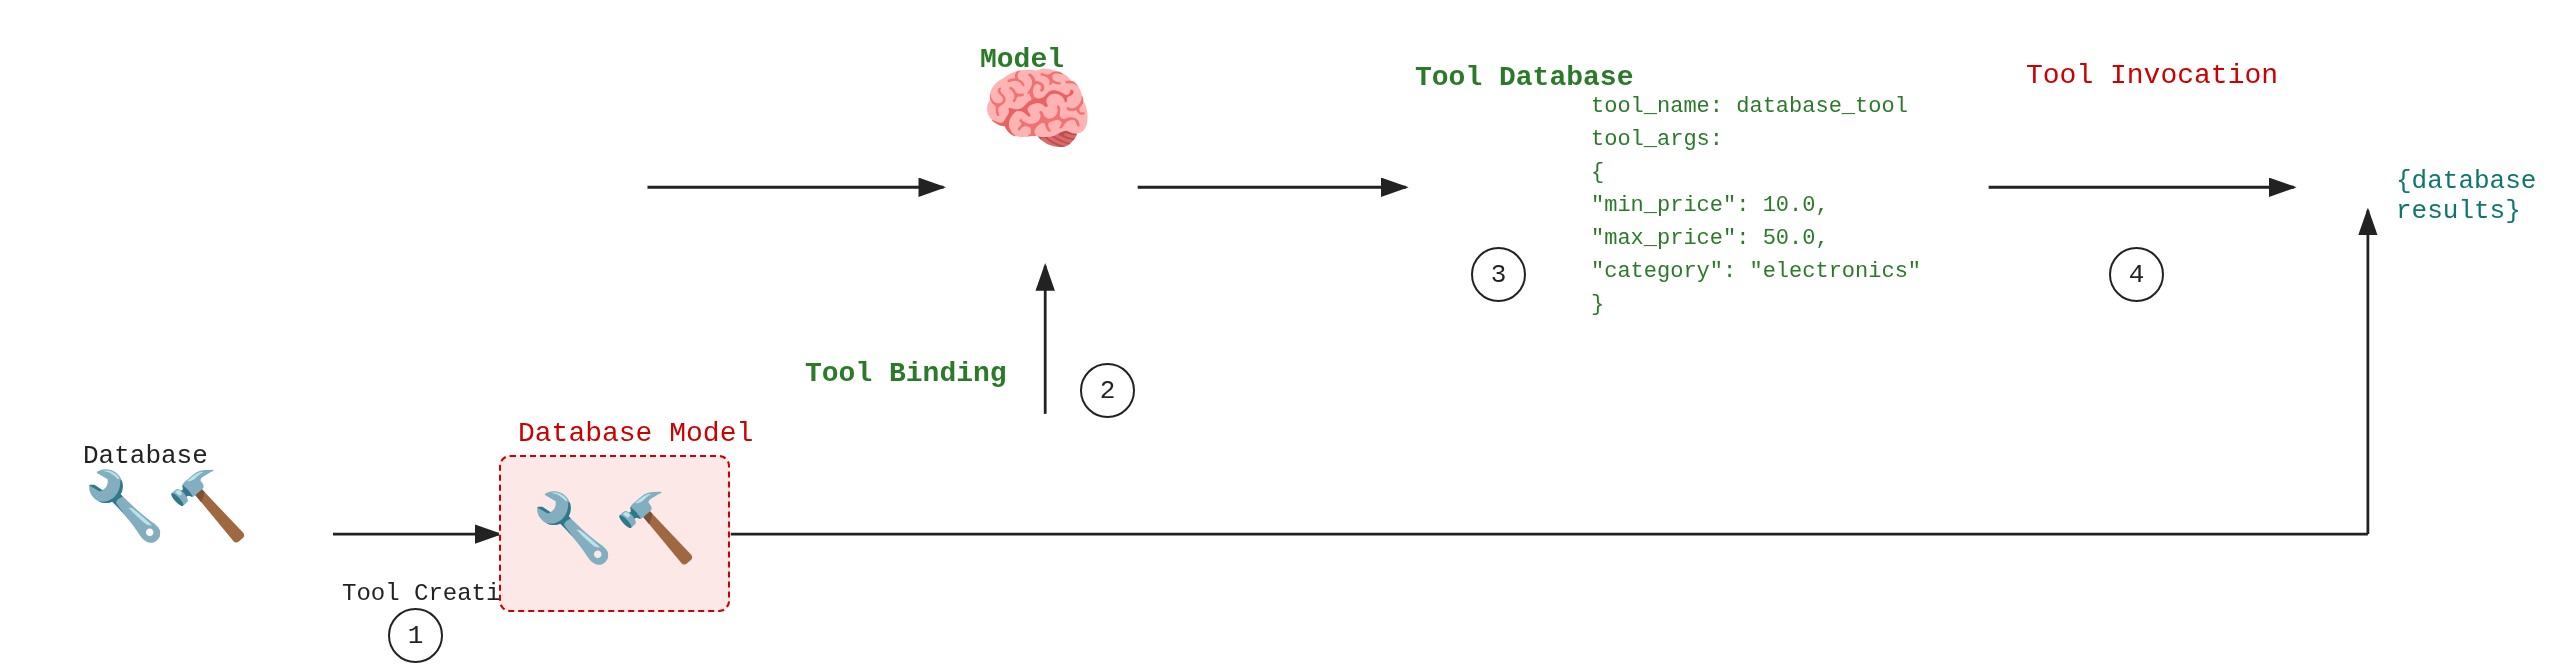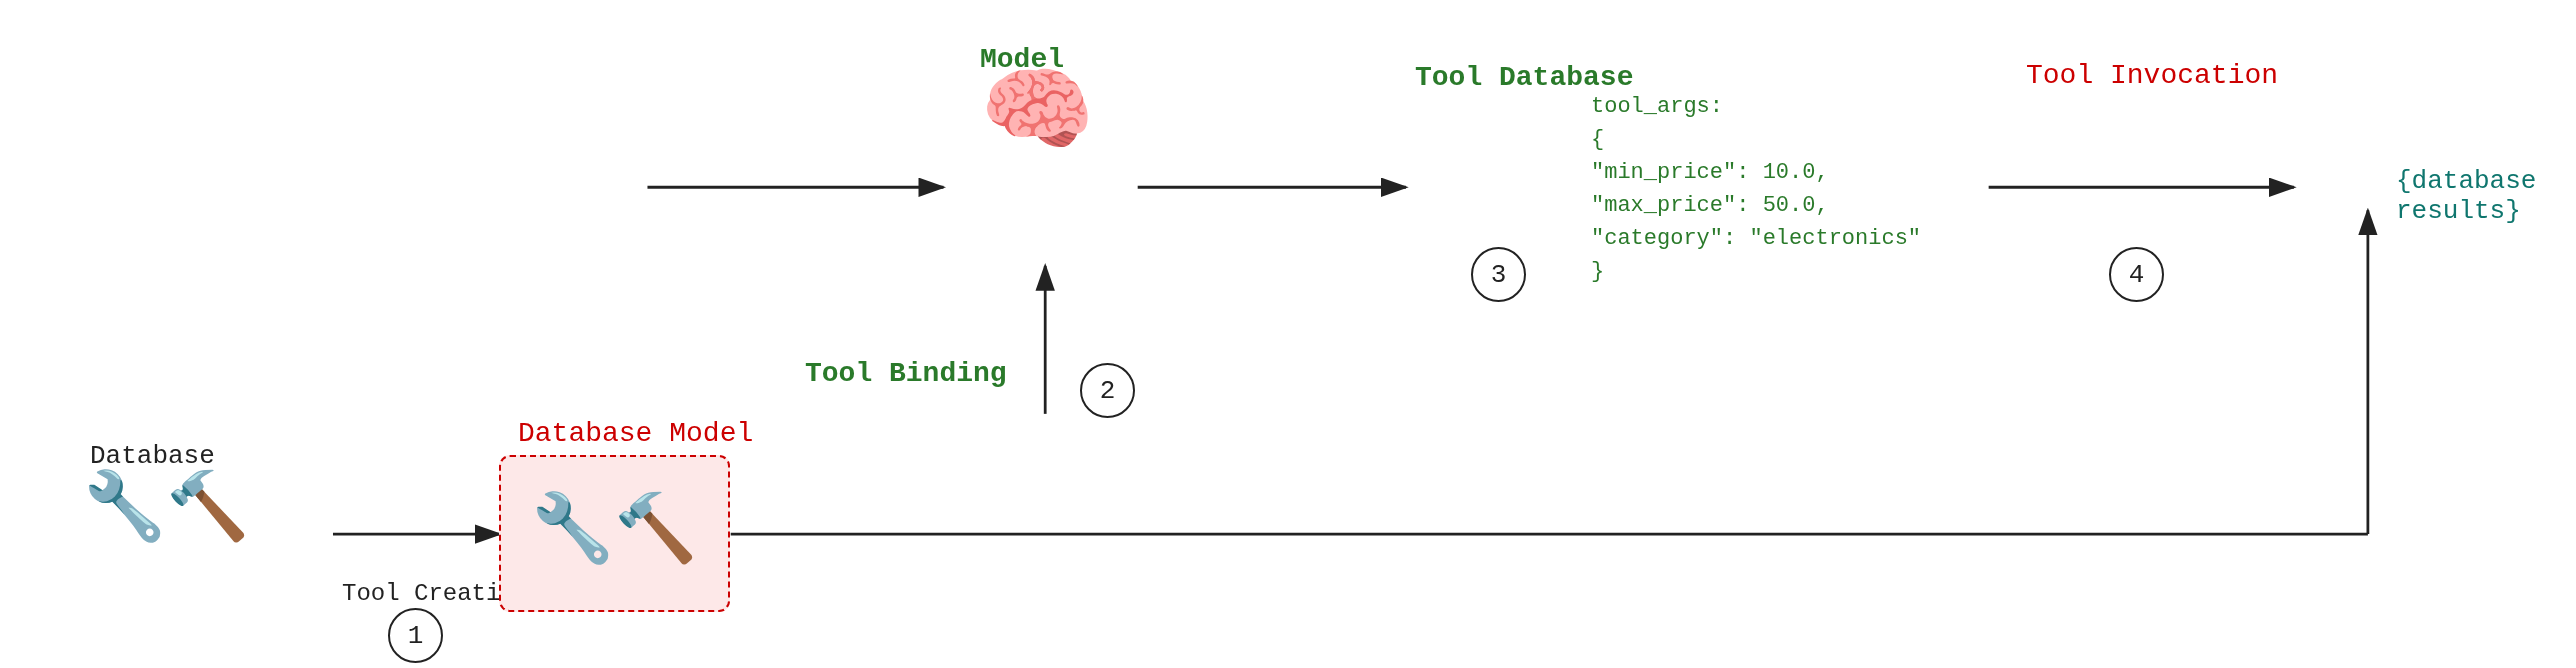--- a/index.html
+++ b/index.html
@@ -131,37 +131,38 @@
     <span>2</span>
   </div>
 
   <div class="label green-label" style="left: 1415px; top: 46px;">Tool Database</div>
 
   <div class="step-circle" style="left: 1471px; top: 231px;">
     <span>3</span>
   </div>
 
   <div class="label code-block" style="left: 1591px; top: 74px;">
+    <div>tool_name: database_tool</div>
     <div>tool_args:</div>
     <div>{</div>
     <div>  "min_price": 10.0,</div>
     <div>  "max_price": 50.0,</div>
     <div>  "category": "electronics"</div>
     <div>}</div>
   </div>
 
   <div class="label red-label" style="left: 2026px; top: 44px;">Tool Invocation</div>
 
   <div class="step-circle" style="left: 2109px; top: 231px;">
     <span>4</span>
   </div>
 
   <div class="label result-label" style="left: 2396px; top: 150px;">{database results}</div>
 
-  <div class="label handwritten" style="left: 83px; top: 425px; font-size: 26px; color: #222; margin-left: 7px;">Database</div>
+  <div class="label handwritten" style="left: 83px; top: 425px; font-size: 26px; color: #222;">Database</div>
 
   <div style="position:absolute; left:83px; top:462px;">
     <span class="emoji-icon">🔧🔨</span>
   </div>
 
   <div class="label handwritten" style="left: 342px; top: 564px; font-size: 24px; color: #222;">Tool Creation</div>
 
   <div class="step-circle" style="left: 388px; top: 592px;">
     <span>1</span>
   </div>

